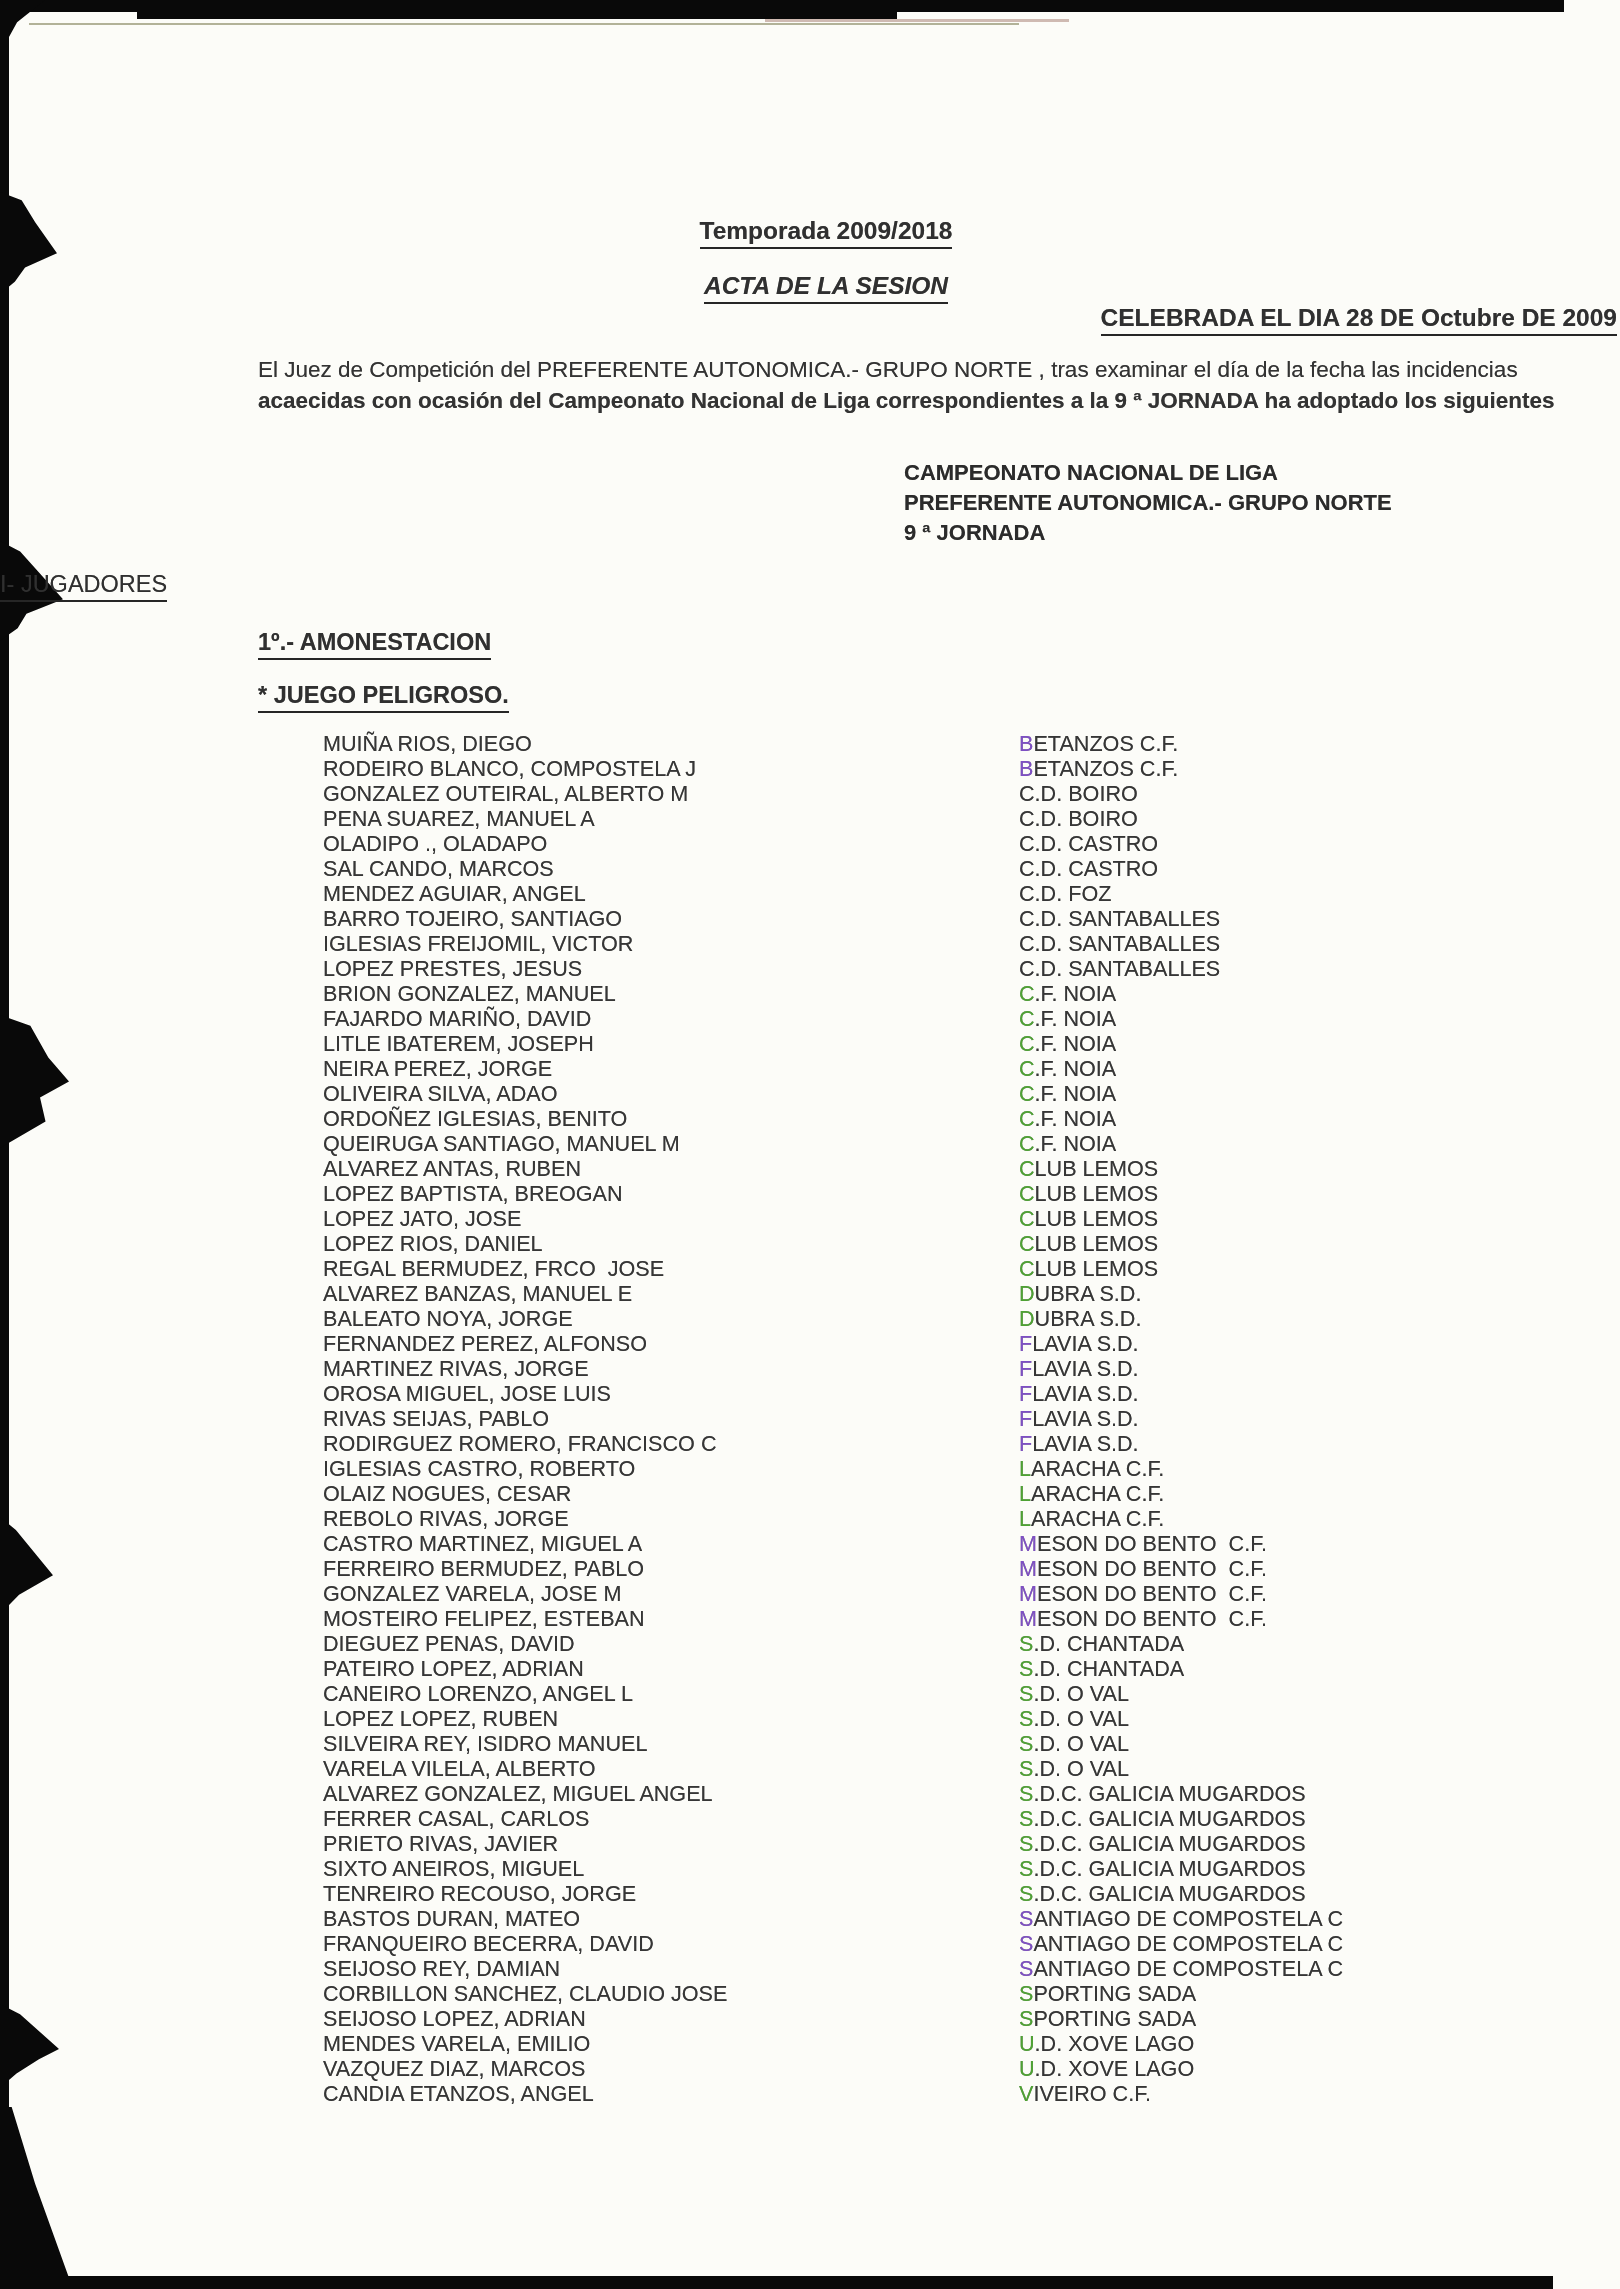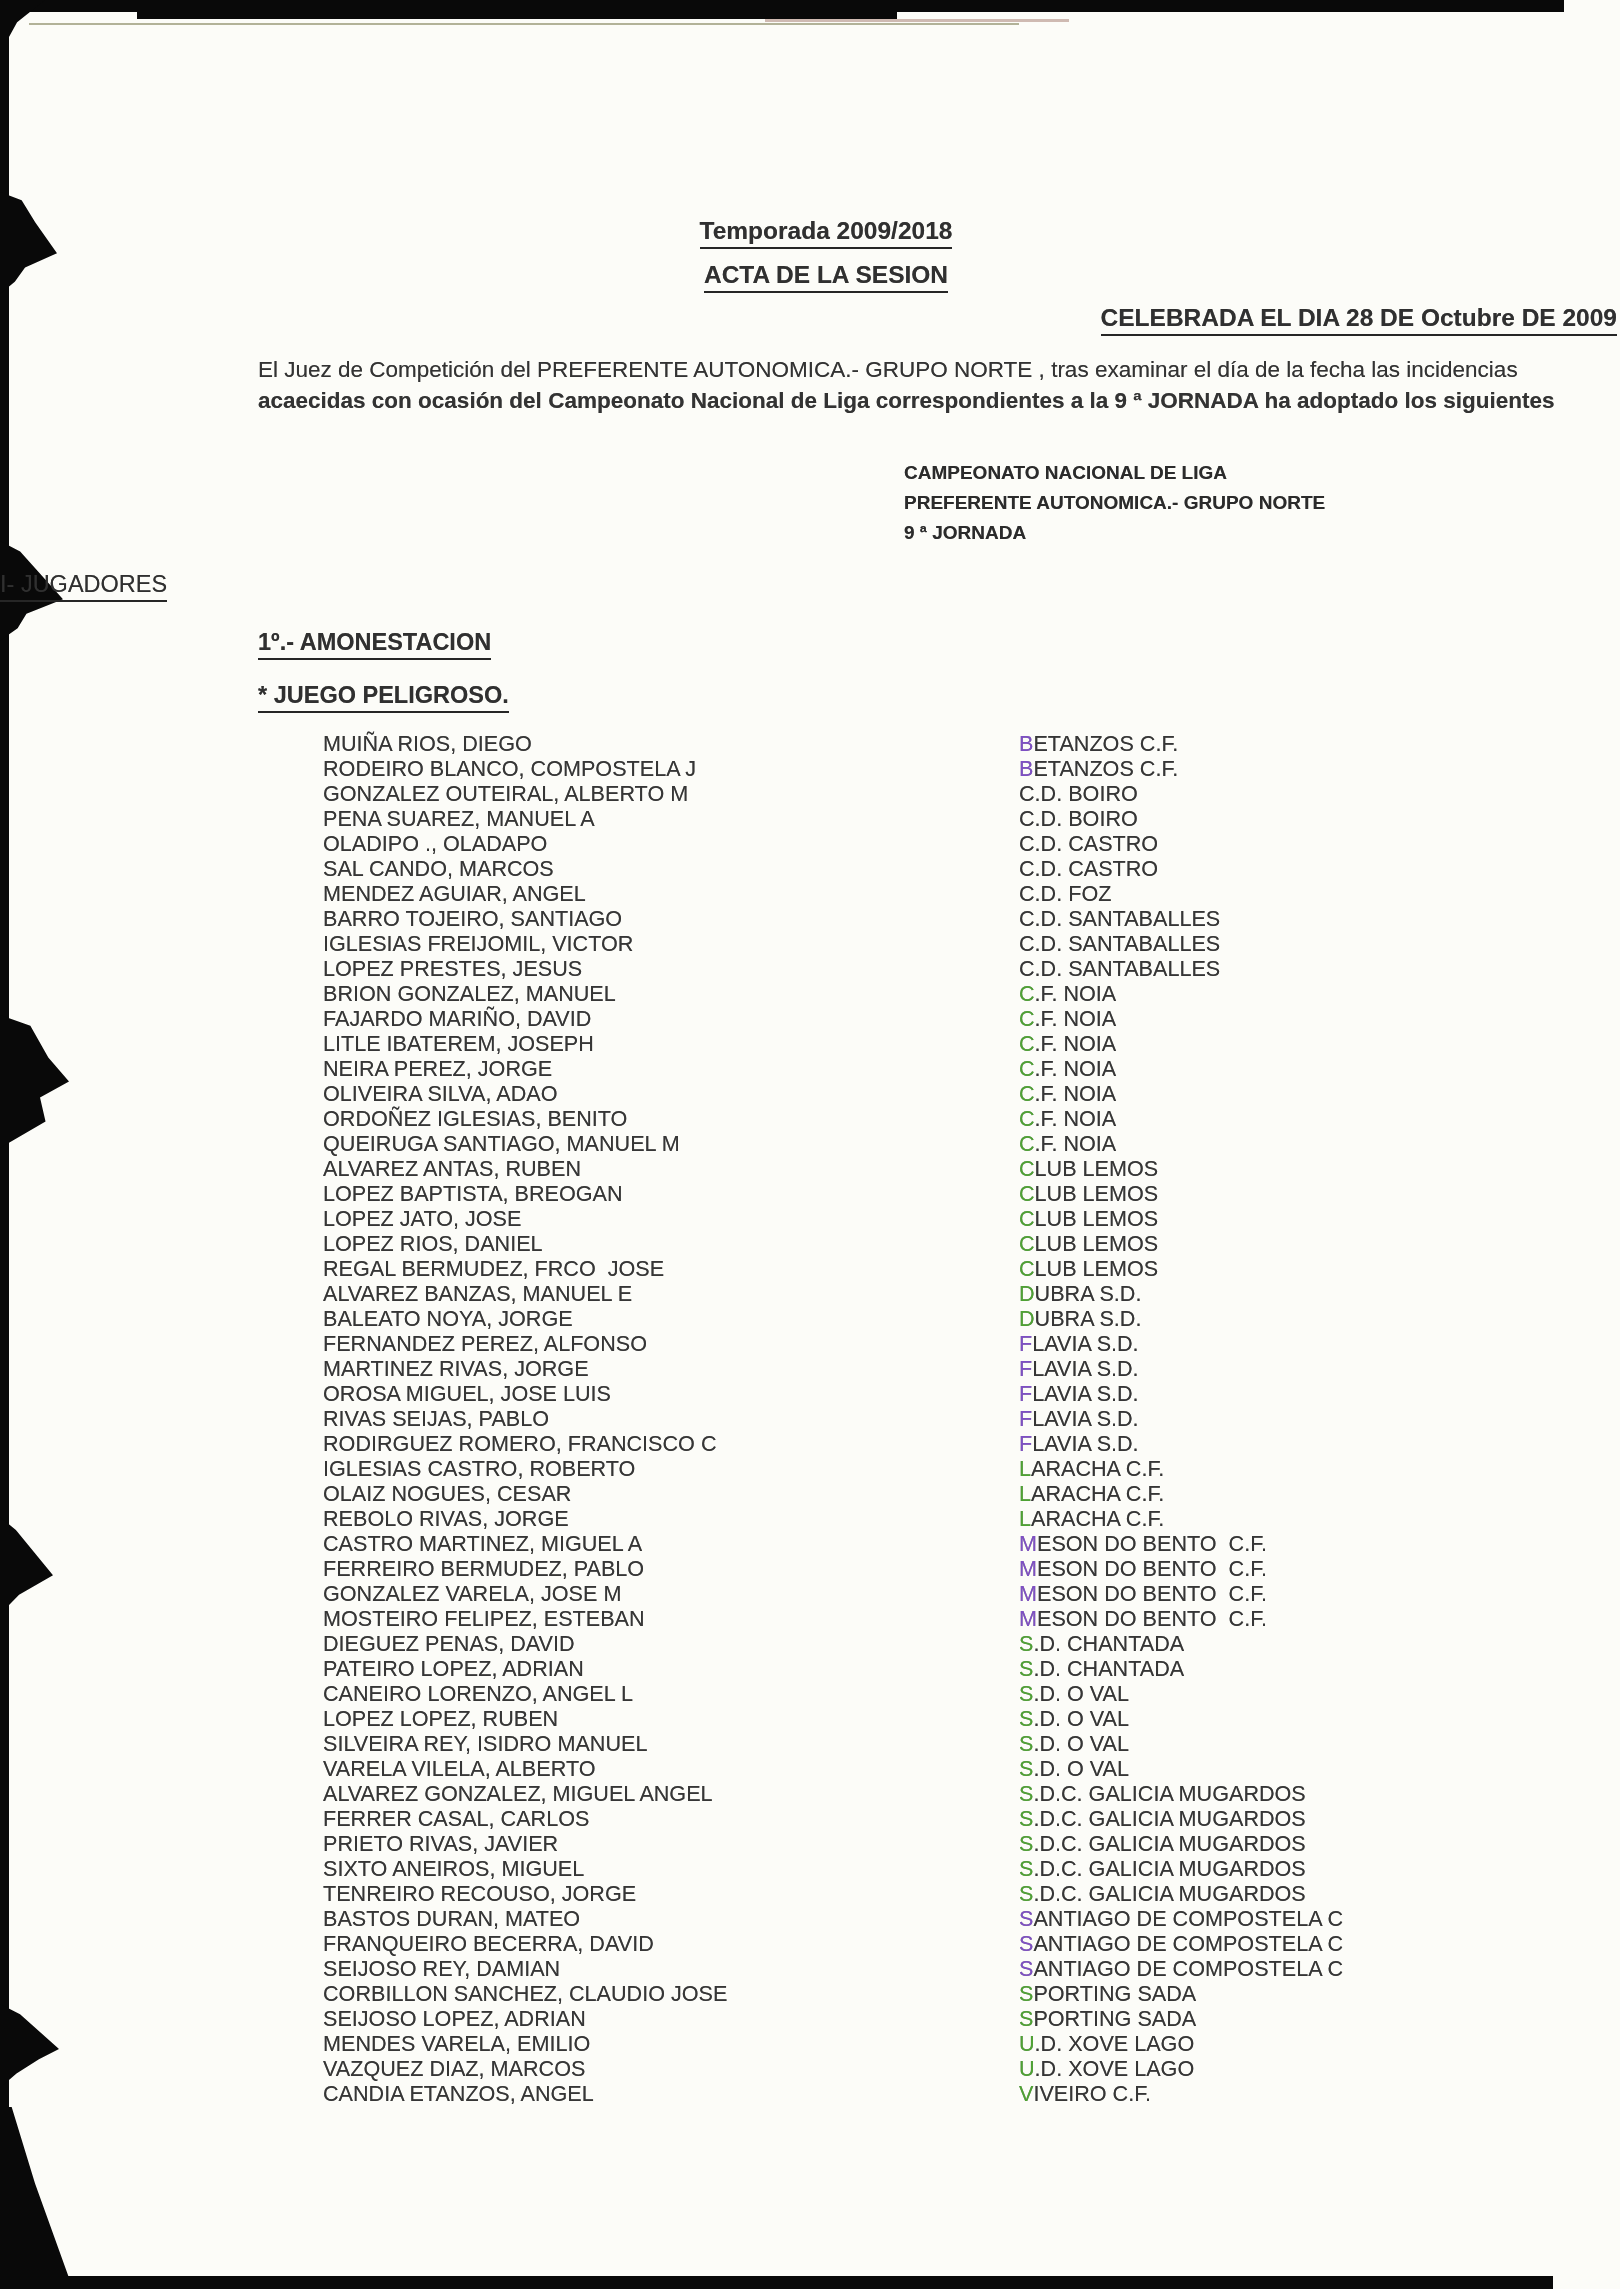--- a/index.html
+++ b/index.html
@@ -12,21 +12,21 @@
   }
   .abs{position:absolute;}
   .artifact{position:absolute;background:#090909;}
   .center-843{position:absolute;left:35px;width:1582px;text-align:center;}
   .center-811{position:absolute;left:0;width:1590px;text-align:left;}
   .u{display:inline-block;border-bottom:2.5px solid #262626;padding-bottom:2px;}
   .b{font-weight:bold;}
   .h25{font-size:24.5px;line-height:26.5px;}
   .h24{font-size:23.5px;line-height:25.5px;}
   .intro{font-size:22.5px;line-height:31px;white-space:pre;color:#333;}
-  .comp{font-size:19px;line-height:30px;font-weight:bold;color:#2b2b2b;}
+  .comp{font-size:22px;line-height:30px;font-weight:bold;color:#2b2b2b;}
   #roster{position:absolute;left:0;top:731px;width:1620px;font-size:21.6px;color:#363636;}
   #roster .row{position:relative;height:25px;}
   #roster .p{position:absolute;left:323px;top:0;white-space:pre;}
   #roster .c{position:absolute;left:1019px;top:0;white-space:pre;}
 </style>
 </head>
 <body>
 
 <div class="page">
 
@@ -41,21 +41,21 @@
   <div class="artifact" style="left:0;top:1015px;width:69px;height:133px;clip-path:polygon(0 0,44% 8%,70% 32%,100% 50%,58% 62%,66% 80%,0 100%);"></div>
   <div class="artifact" style="left:0;top:1517px;width:53px;height:108px;clip-path:polygon(0 0,30% 12%,100% 54%,36% 72%,0 90%);"></div>
   <div class="artifact" style="left:0;top:2000px;width:59px;height:102px;clip-path:polygon(0 4%,34% 14%,100% 48%,66% 58%,28% 72%,0 86%);"></div>
   <div class="artifact" style="left:0;top:2107px;width:73px;height:182px;clip-path:polygon(0 0,16% 0,48% 42%,100% 100%,0 100%);"></div>
   <div class="artifact" style="left:21.6px;top:2276px;width:1531px;height:13.7px;"></div>
 
   <div class="center-843 h25 b" style="top:218px;">
     <span class="u">Temporada 2009/2018</span>
   </div>
 
-  <div class="center-843 h25 b" style="top:262px;">
+  <div class="center-843 h25 b" style="top:273px;font-style:italic;">
     <span class="u">ACTA DE LA SESION</span>
   </div>
   <div class="center-843 h25 b" style="top:305px;text-align:right;">
     <span class="u">CELEBRADA EL DIA 28 DE Octubre DE 2009</span>
   </div>
 
   <div class="abs intro" style="left:258px;top:354px;">El Juez de Competición del PREFERENTE AUTONOMICA.- GRUPO NORTE , tras examinar el día de la fecha las incidencias</div>
   <div class="abs intro" style="left:258px;top:385px;font-weight:bold;">acaecidas con ocasión del Campeonato Nacional de Liga correspondientes a la 9 ª JORNADA ha adoptado los siguientes</div>
 
 

